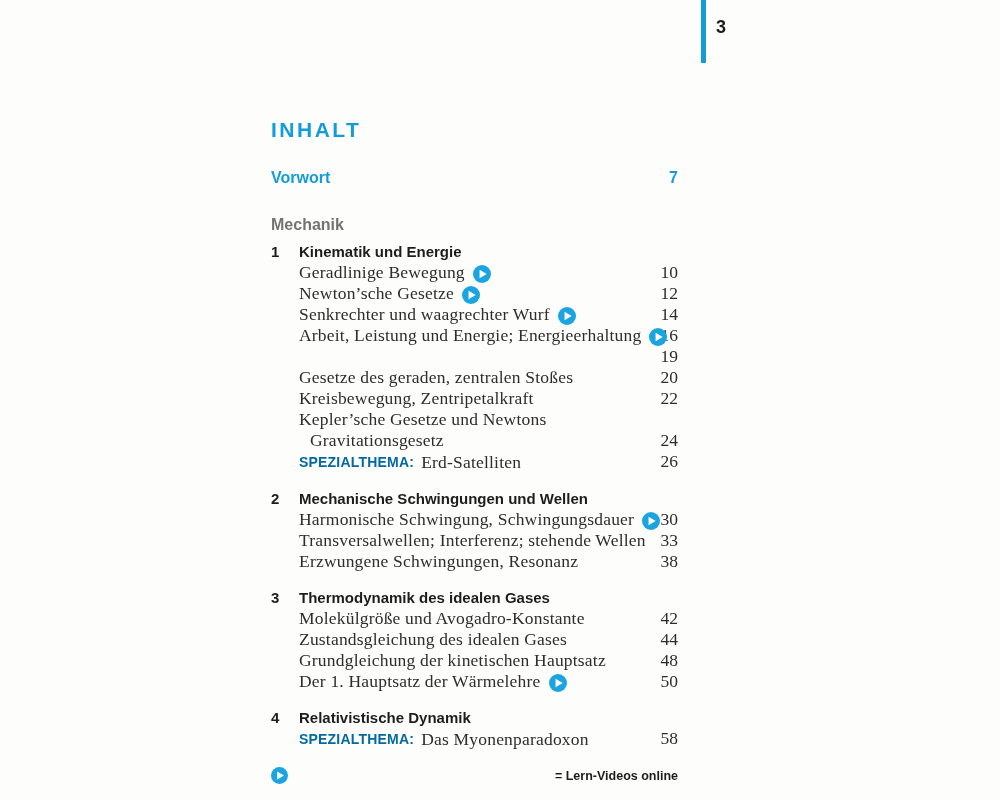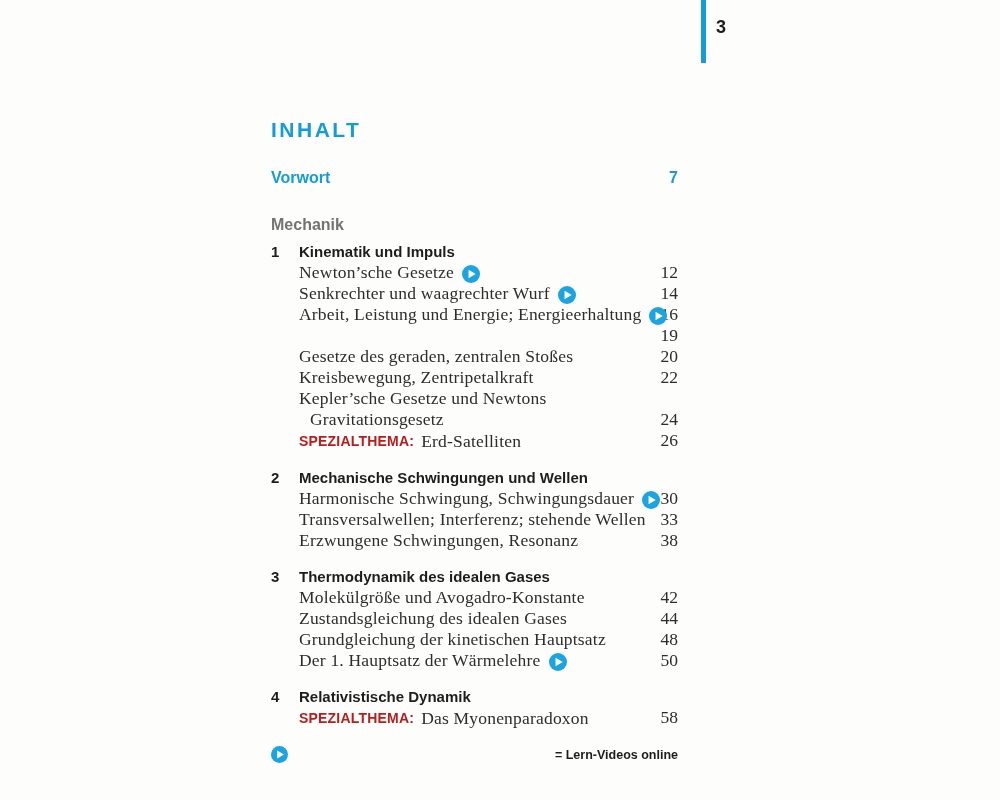--- a/index.html
+++ b/index.html
@@ -40,21 +40,21 @@
   .item{
     padding-left:28px;
     font-family:"Liberation Serif", serif;
     font-size:17.5px;color:#2e2d2c;
   }
   .item .left{display:flex;align-items:center;min-width:0;}
   .item .label{white-space:nowrap;letter-spacing:0.2px;}
   .item.indent .label{padding-left:11px;}
   .prefix{
     font-family:"Liberation Sans", sans-serif;
-    font-weight:bold;font-size:14px;color:#b91c1c;
+    font-weight:bold;font-size:14px;color:#0369a1;
     margin-right:7px;letter-spacing:0.2px;
   }
   .page-col{margin-left:auto;text-align:right;min-width:28px;padding-left:8px;}
   .vorwort-row .page-col{min-width:0;}
   .play-icon{
     display:inline-flex;width:18px;height:18px;margin-left:8px;flex:none;
     align-self:center;position:relative;top:1px;
   }
   .play-icon svg{display:block;width:100%;height:100%;}
   .legend{
@@ -77,21 +77,33 @@
   <div class="row vorwort-row">
     <span>Vorwort</span>
     <span class="page-col">7</span>
   </div>
 
   <h2 class="part-heading">Mechanik</h2>
 
   <div class="section first">
     <div class="row sec-header">
       <span class="sec-num">1</span>
-      <span class="sec-title">Kinematik und Impuls</span>
+      <span class="sec-title">Kinematik und Energie</span>
+    </div>
+    <div class="row item">
+      <span class="left">
+          <span class="label">Geradlinige Bewegung</span>
+          <span class="play-icon">
+            <svg viewBox="0 0 20 20">
+              <circle cx="10" cy="10" r="10" fill="#1ba4df"></circle>
+              <polygon points="7.3,5.2 15.2,10 7.3,14.8" fill="#ffffff"></polygon>
+            </svg>
+          </span>
+        </span>
+      <span class="page-col">10</span>
     </div>
     <div class="row item">
       <span class="left">
           <span class="label">Newton’sche Gesetze</span>
           <span class="play-icon">
             <svg viewBox="0 0 20 20">
               <circle cx="10" cy="10" r="10" fill="#1ba4df"></circle>
               <polygon points="7.3,5.2 15.2,10 7.3,14.8" fill="#ffffff"></polygon>
             </svg>
           </span>

